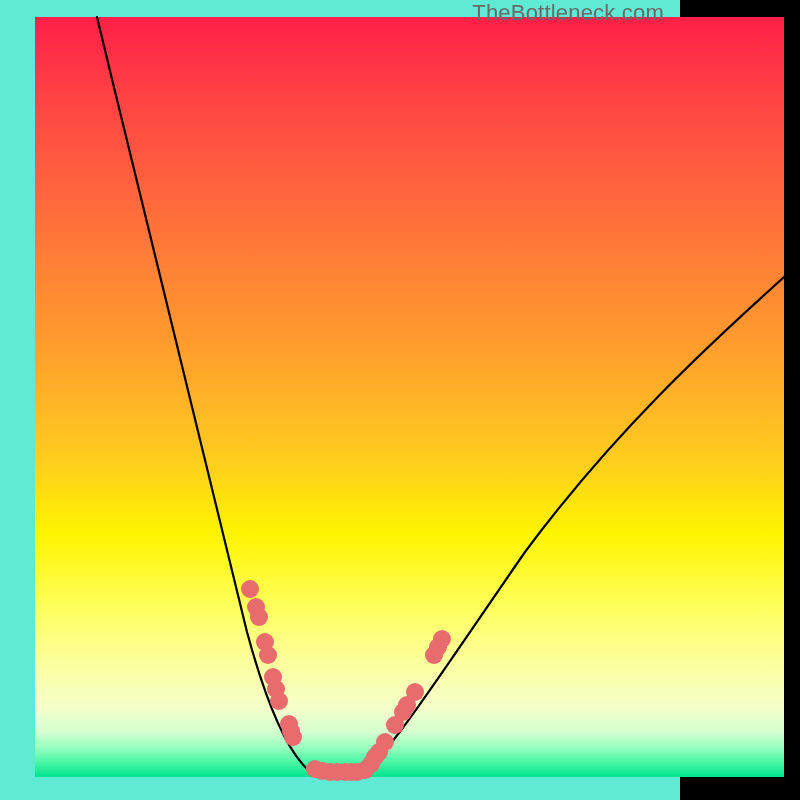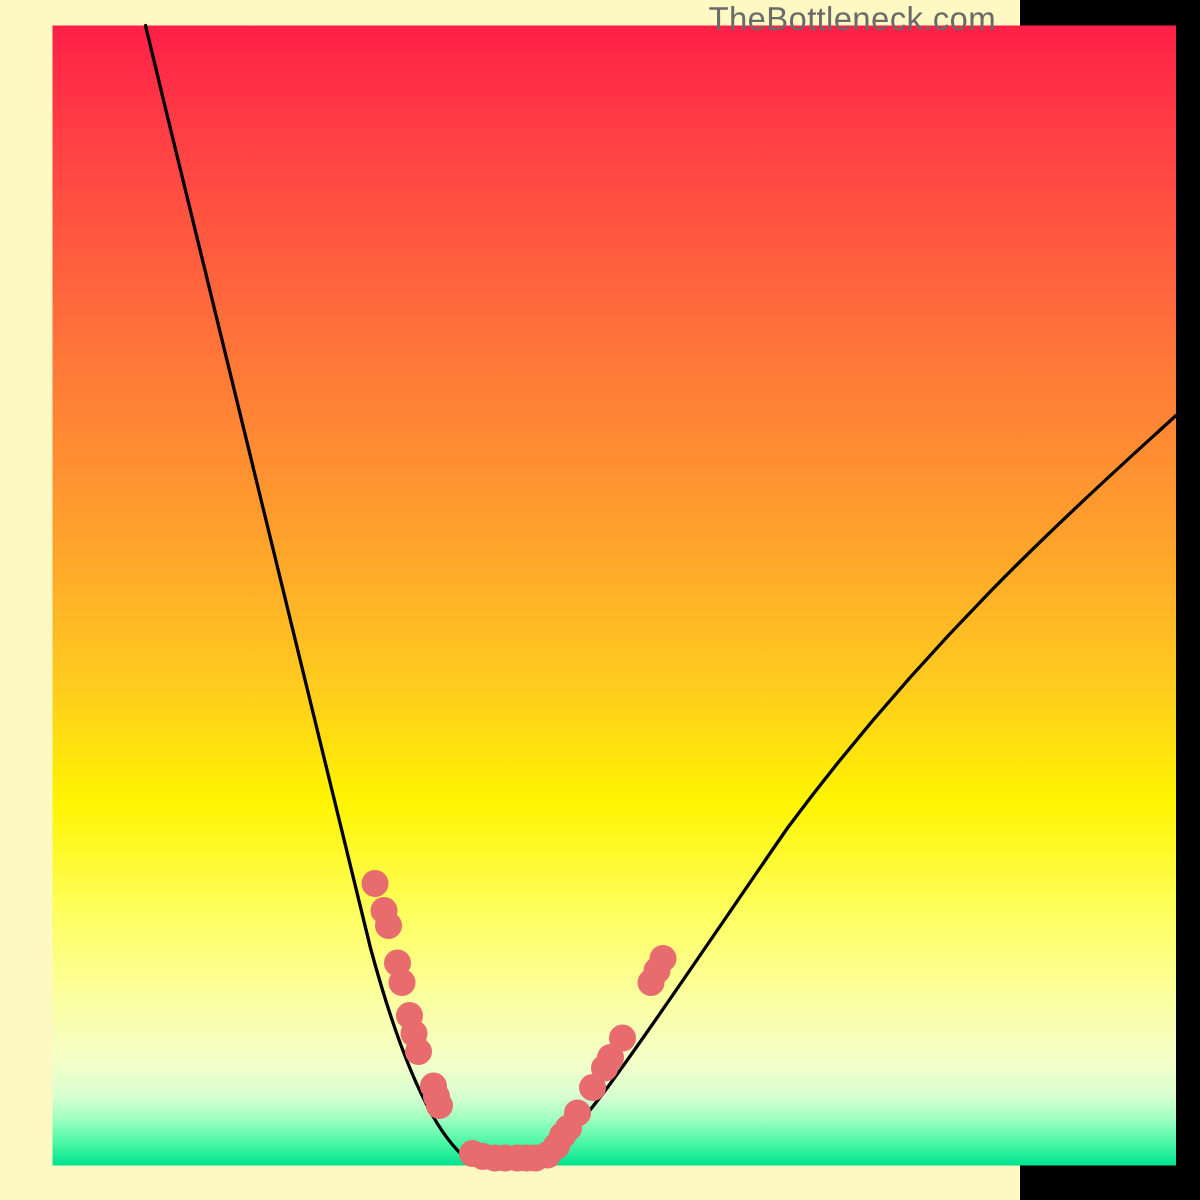--- a/index.html
+++ b/index.html
@@ -8,21 +8,21 @@
     width: 800px;
     height: 800px;
     background: #000;
     overflow: hidden;
     font-family: Arial, Helvetica, sans-serif;
   }
   .frame {
     position: relative;
     width: 680px;
     height: 800px;
-    background: #fef9c3;
+    background: #5eead4;
   }
   .plot-area {
     position: absolute;
     left: 35px;
     top: 17px;
     width: 749px;
     height: 760px;
     
     background: linear-gradient(
       to bottom,

